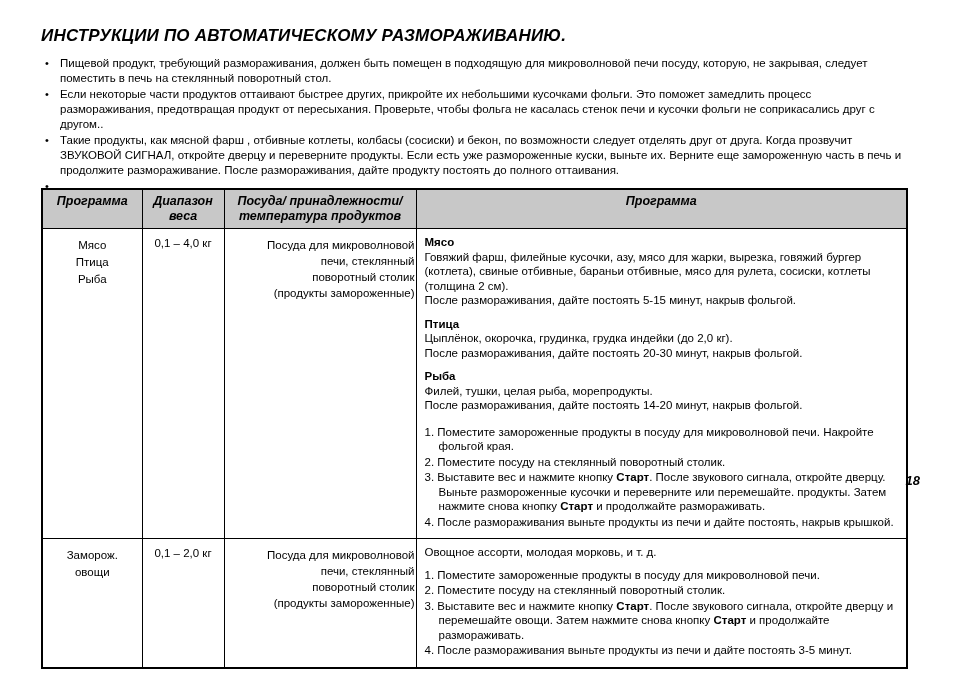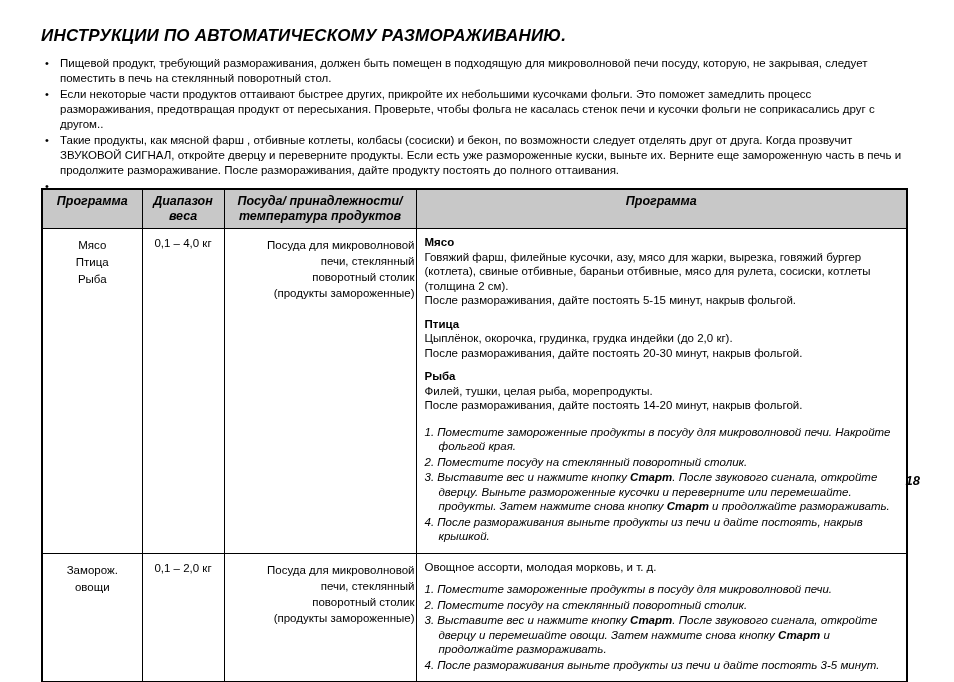--- a/index.html
+++ b/index.html
@@ -52,21 +52,21 @@
     text-align: right; padding-top: 8px;
     white-space: pre-line; line-height: 16px;
   }
   td.c-instr { padding: 6px 10px 8px 8px; line-height: 14.5px; }
 
   .sect { margin-bottom: 9px; }
   .sect-h { font-weight: bold; }
   .sect-b { white-space: pre-line; }
 
   .steps { margin-top: 12px; }
-  .step { padding-left: 14px; text-indent: -14px; margin-bottom: 1px; font-style: italic; }
+  .step { padding-left: 14px; text-indent: -14px; margin-bottom: 1px; }
   .intro { margin-bottom: 8px; }
 
   .page-number {
     position: absolute; right: 34px; bottom: 14px;
     font-size: 13px; font-weight: bold; font-style: italic;
   }
 </style>
 </head>
 <body>
 

